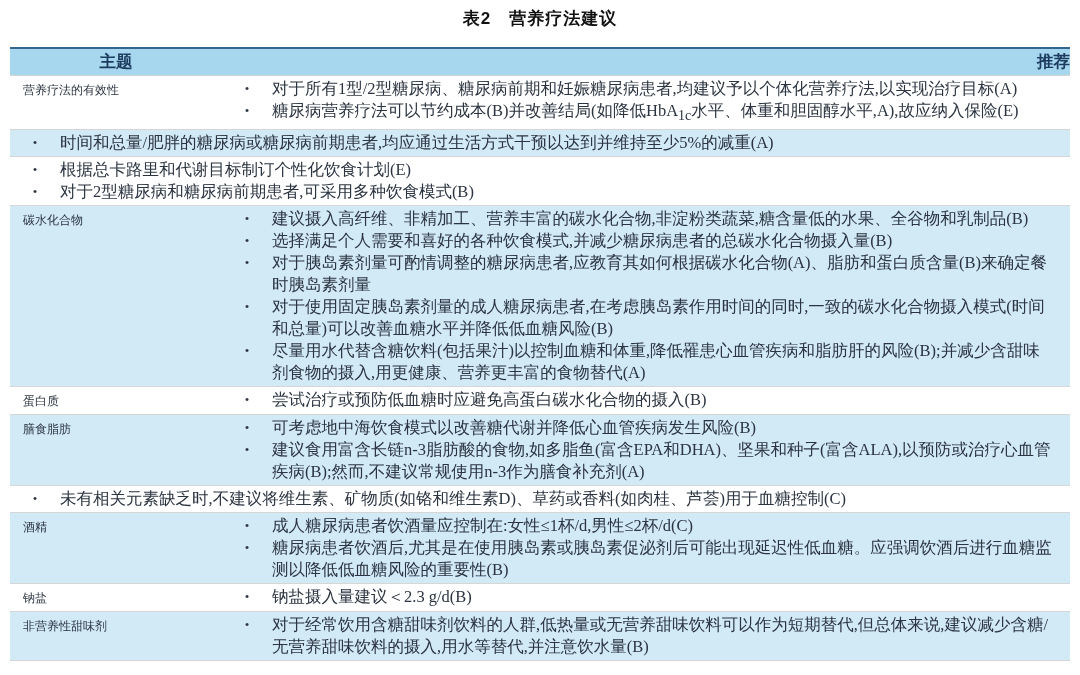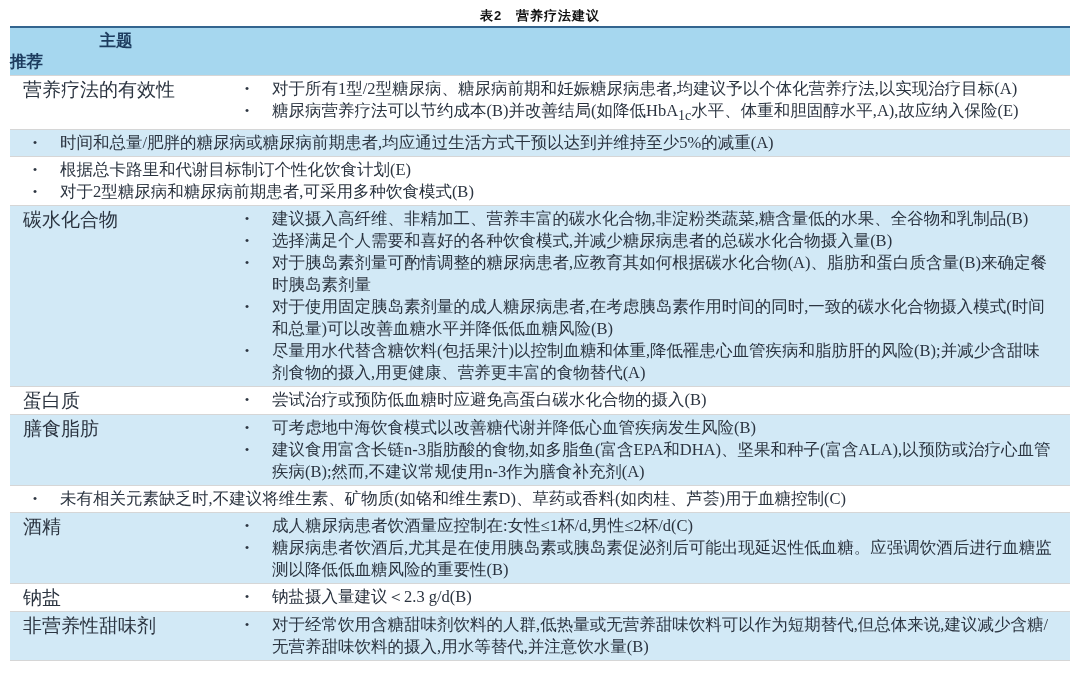--- a/index.html
+++ b/index.html
@@ -15,53 +15,52 @@
   html,body{width:1080px;height:675px;overflow:hidden;background:#ffffff;}
   body{
     font-family:"Liberation Serif","DejaVu Serif",serif;
     color:var(--ink);
     padding-top:7px;
   }
   .title{
     text-align:center;
     font-family:"Liberation Sans","DejaVu Sans",sans-serif;
     font-weight:bold;
-    font-size:13px;
+    font-size:17px;
     color:#111111;
     letter-spacing:1px;
-    margin-bottom:1px;
+    margin-bottom:17px;
   }
   .table{
     margin:0 10px;
     border-top:2px solid var(--header-border);
   }
   .thead{
     display:flex;
     background:var(--header-bg);
     color:var(--header-ink);
     font-weight:bold;
     font-size:16.5px;
     line-height:21px;
     padding:2px 0 3px 0;
     border-bottom:1px solid var(--sep);
-    flex-direction:column;
   }
   .thead .h-topic{width:212px;text-align:center;}
-  .thead .h-rec{flex:1;text-align:left;}
+  .thead .h-rec{flex:1;text-align:right;}
   .trow{
     display:flex;
     padding:2px 0;
     border-bottom:1px solid var(--sep);
   }
   .trow.alt{background:var(--row-alt-bg);}
   .trow.plain{background:var(--row-plain-bg);}
   .topic{
     width:212px;
     padding:1px 6px 0 13px;
-    font-size:19px;
+    font-size:12px;
     line-height:22px;
   }
   .items{flex:1;display:flex;flex-direction:column;}
   .item{display:flex;}
   .bullet{
     width:50px;
     text-align:center;
     font-size:13px;
     line-height:22px;
     flex:0 0 auto;

